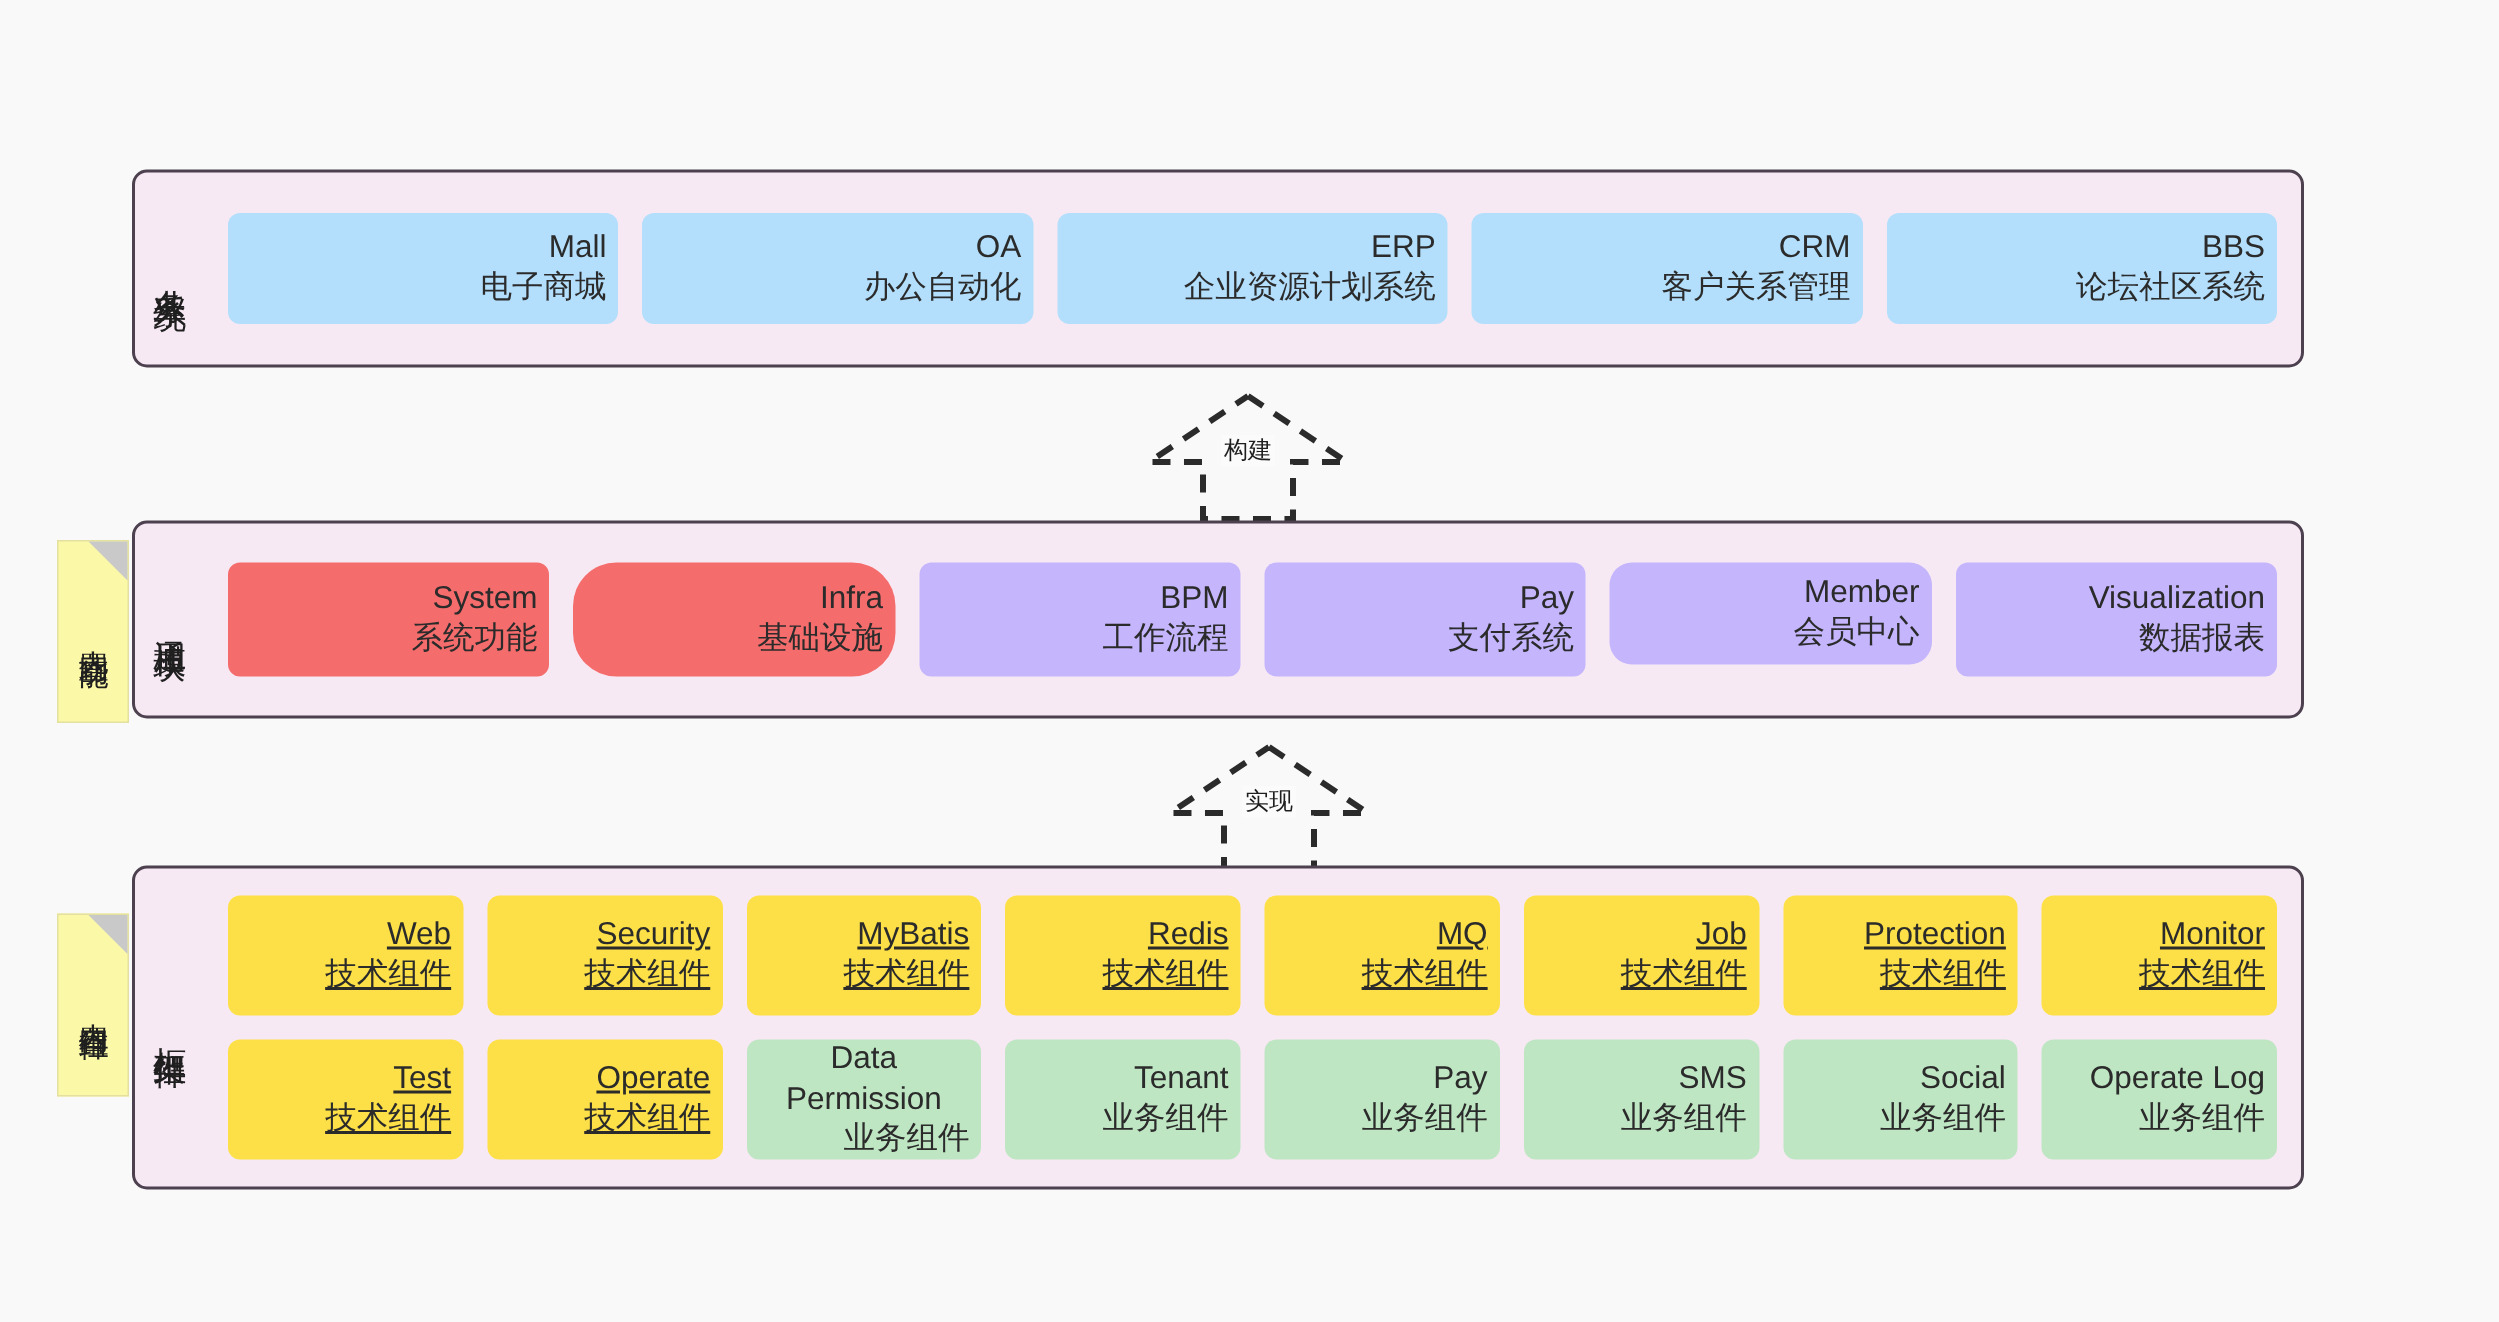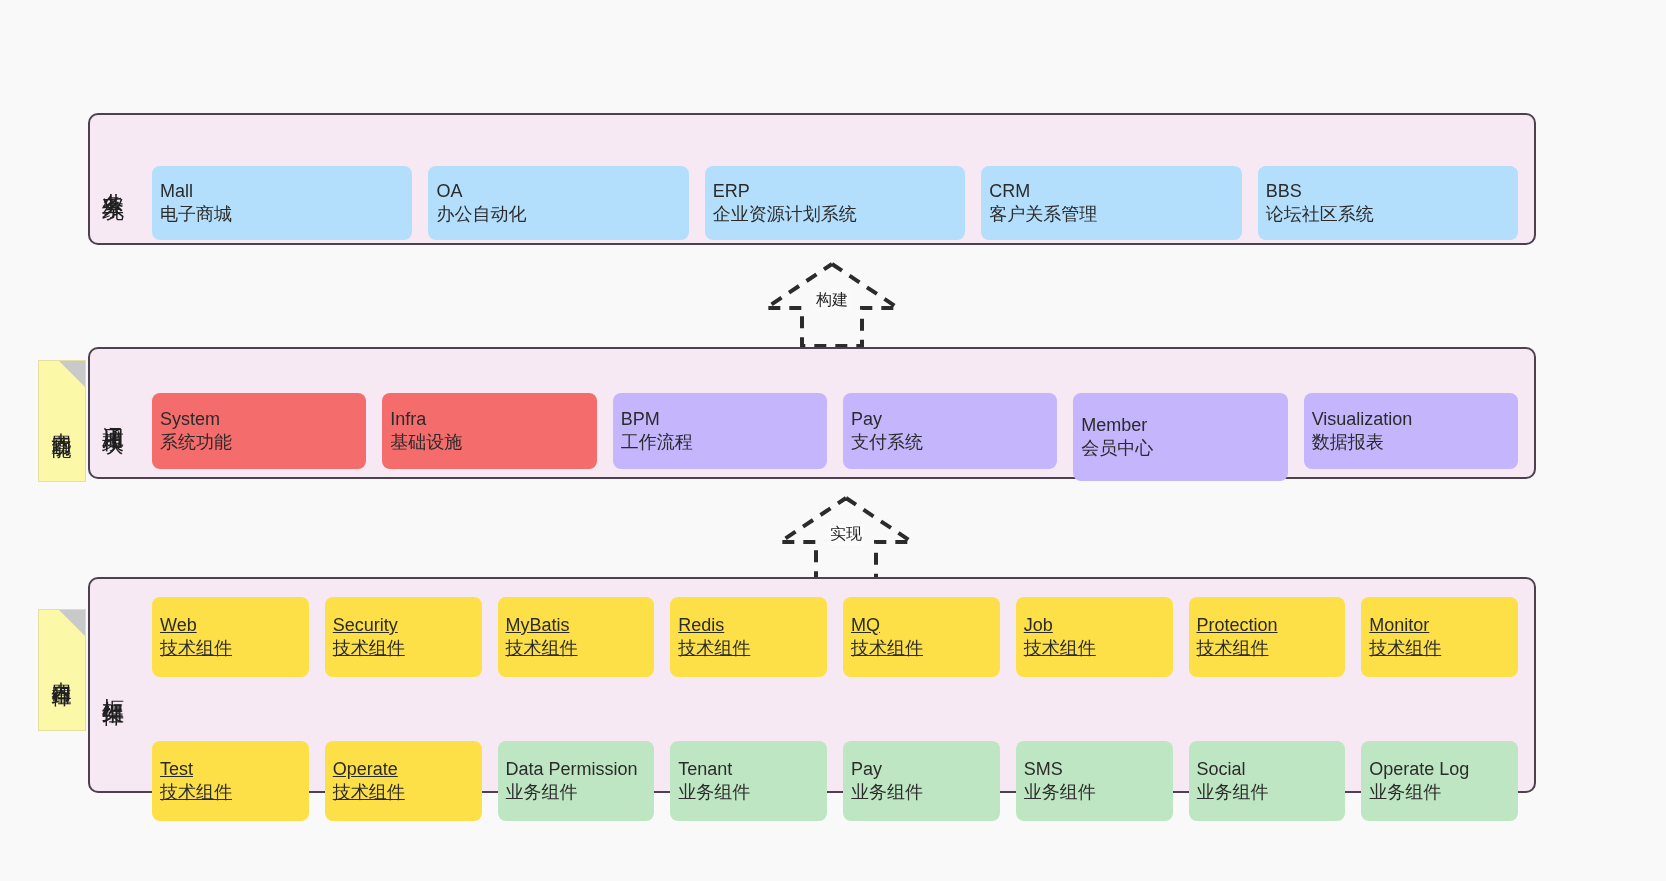--- a/index.html
+++ b/index.html
@@ -49,28 +49,27 @@
   .row{
     display:flex;
     gap:16px;
   }
   .cell{
     flex:1 1 0;
     box-sizing:border-box;
     border-radius:8px;
     display:flex;
     flex-direction:column;
-    align-items:flex-start;
+    align-items:flex-end;
     justify-content:center;
     text-align:center;
-    font-size:18px;
+    font-size:21px;
     line-height:1.28;
     color:#2b2b2b;
     padding:6px 8px;
-    margin-top:48px;
   }
   .cell .en{white-space:normal;}
   .cell .cn{white-space:nowrap;}
 
   
   .fill-blue{background:#b3dffc;}
   .fill-red{background:#f56c6c;}
   .fill-pinklite{background:#c4b5fd;}
   .fill-green{background:#fde047;text-decoration:underline;}
   .fill-greenlite{background:#bfe6c3;}
@@ -162,33 +161,33 @@
   </div>
 
   <div class="layer" style="left:88px;top:347px;width:1448px;height:132px;">
     <div class="layer-label">通用模块</div>
     <div class="layer-body">
       <div class="row">
         <div class="cell fill-red" style="height:76px;">
           <span class="en">System</span>
           <span class="cn">系统功能</span>
         </div>
-        <div class="cell fill-red" style="height:76px;">
+        <div class="cell fill-red" style="height:76px;border-radius:29px;">
           <span class="en">Infra</span>
           <span class="cn">基础设施</span>
         </div>
         <div class="cell fill-pinklite" style="height:76px;">
           <span class="en">BPM</span>
           <span class="cn">工作流程</span>
         </div>
         <div class="cell fill-pinklite" style="height:76px;">
           <span class="en">Pay</span>
           <span class="cn">支付系统</span>
         </div>
-        <div class="cell fill-pinklite" style="height:88px;">
+        <div class="cell fill-pinklite" style="height:68px;border-radius:15px;">
           <span class="en">Member</span>
           <span class="cn">会员中心</span>
         </div>
         <div class="cell fill-pinklite" style="height:76px;">
           <span class="en">Visualization</span>
           <span class="cn">数据报表</span>
         </div>
       </div>
     </div>
   </div>

